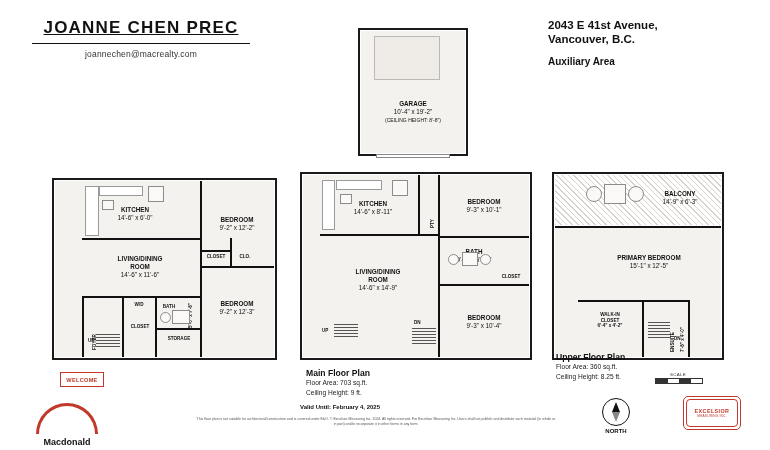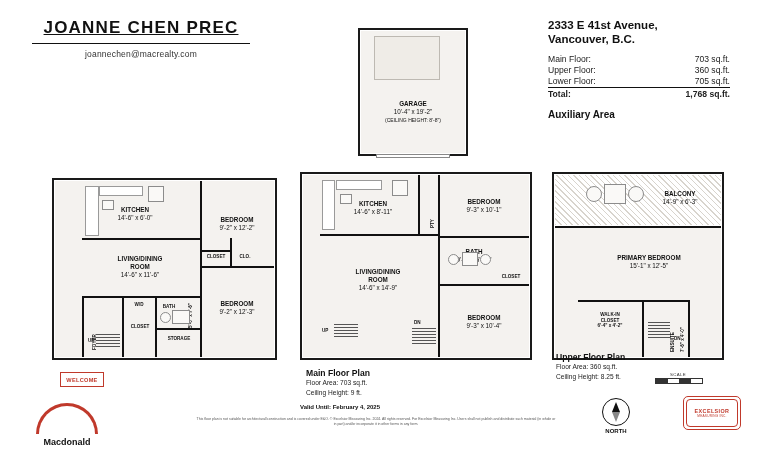--- a/index.html
+++ b/index.html
@@ -96,42 +96,22 @@
 
 <div class="page">
 
   <div class="agent-block">
     <div class="agent-name">JOANNE CHEN PREC</div>
     <div class="agent-rule"></div>
     <div class="agent-email">joannechen@macrealty.com</div>
   </div>
 
   <div class="addr-block">
-    <div class="addr-line">2333 E 41st Avenue,</div>
+    <div class="addr-line">2043 E 41st Avenue,</div>
     <div class="addr-line">Vancouver, B.C.</div>
-    <table class="area-table">
-      <tbody>
-          <tr>
-        <td>Main Floor:</td>
-        <td class="val">703 sq.ft.</td>
-      </tr>
-      <tr>
-        <td>Upper Floor:</td>
-        <td class="val">360 sq.ft.</td>
-      </tr>
-      <tr>
-        <td>Lower Floor:</td>
-        <td class="val">705 sq.ft.</td>
-      </tr>
-      <tr class="total">
-        <td>Total:</td>
-        <td class="val">1,768 sq.ft.</td>
-      </tr>
-    </tbody>
-      </table>
     <div class="aux-title">Auxiliary Area</div>
   </div>
 
   <div class="plan" style="left:358px;top:28px;width:110px;height:132px;">
     <div class="rbox" style="left:0;top:0;width:110px;height:128px;border-width:2px;"></div>
     <div class="fill" style="left:3px;top:3px;width:104px;height:122px;"></div>
 
     <div class="rthin" style="left:16px;top:8px;width:66px;height:44px;border-color:#bdb9b2;background:#efecE7;"></div>
     <div class="lbl" style="left:5px;top:72px;width:100px;">
       <span>GARAGE</span><br>

